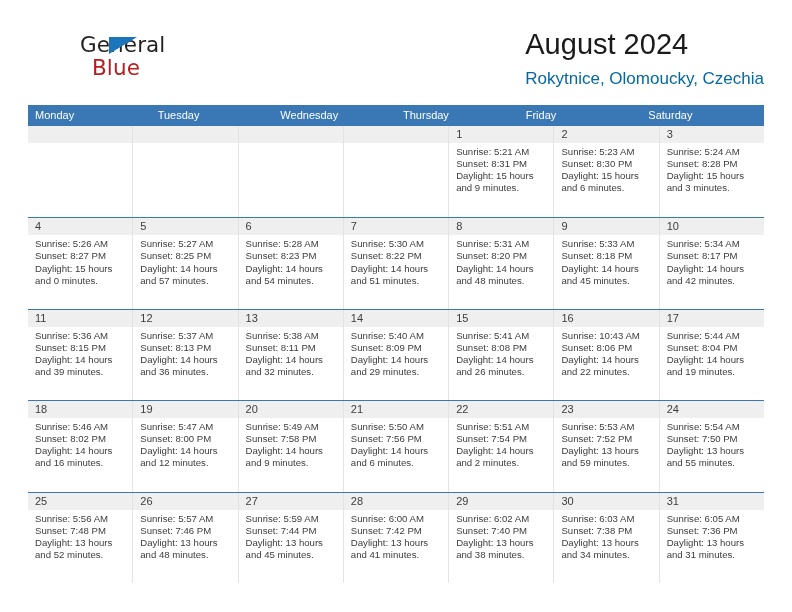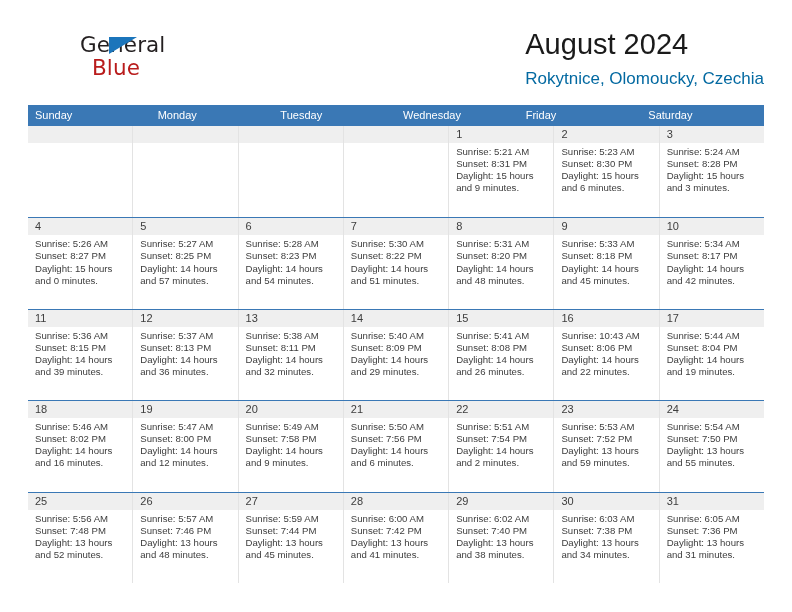--- a/index.html
+++ b/index.html
@@ -165,24 +165,24 @@
       <span class="logo-blue">Blue</span>
     </div>
     <div class="title-block">
       <div class="cal-title">August 2024</div>
       <div class="cal-subtitle">Rokytnice, Olomoucky, Czechia</div>
     </div>
   </div>
 
   <div class="calendar">
     <div class="weekdays">
-      <div class="weekday">Sunday</div>
       <div class="weekday">Monday</div>
       <div class="weekday">Tuesday</div>
       <div class="weekday">Wednesday</div>
+      <div class="weekday">Thursday</div>
       <div class="weekday">Friday</div>
       <div class="weekday">Saturday</div>
     </div>
 
     <div class="week first">
       <div class="day empty">
         <div class="day-number"></div>
 
       </div>
       <div class="day empty">

